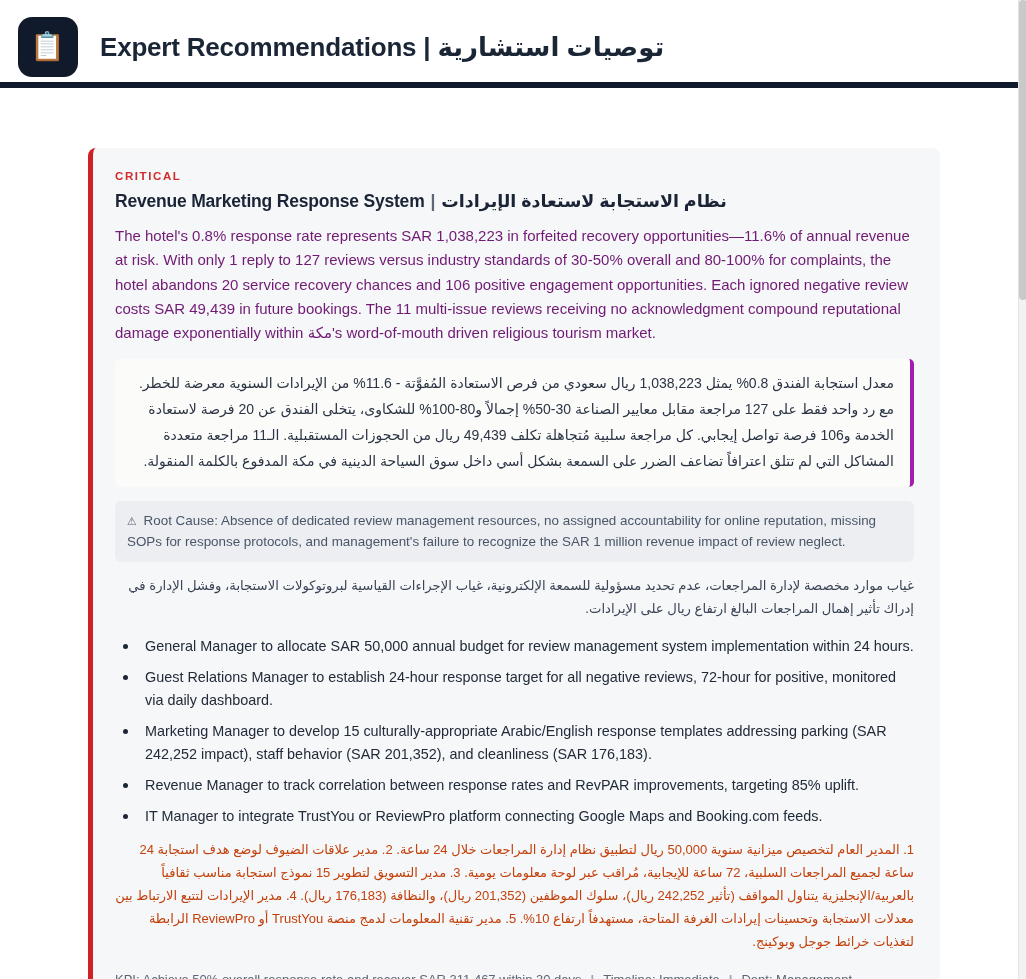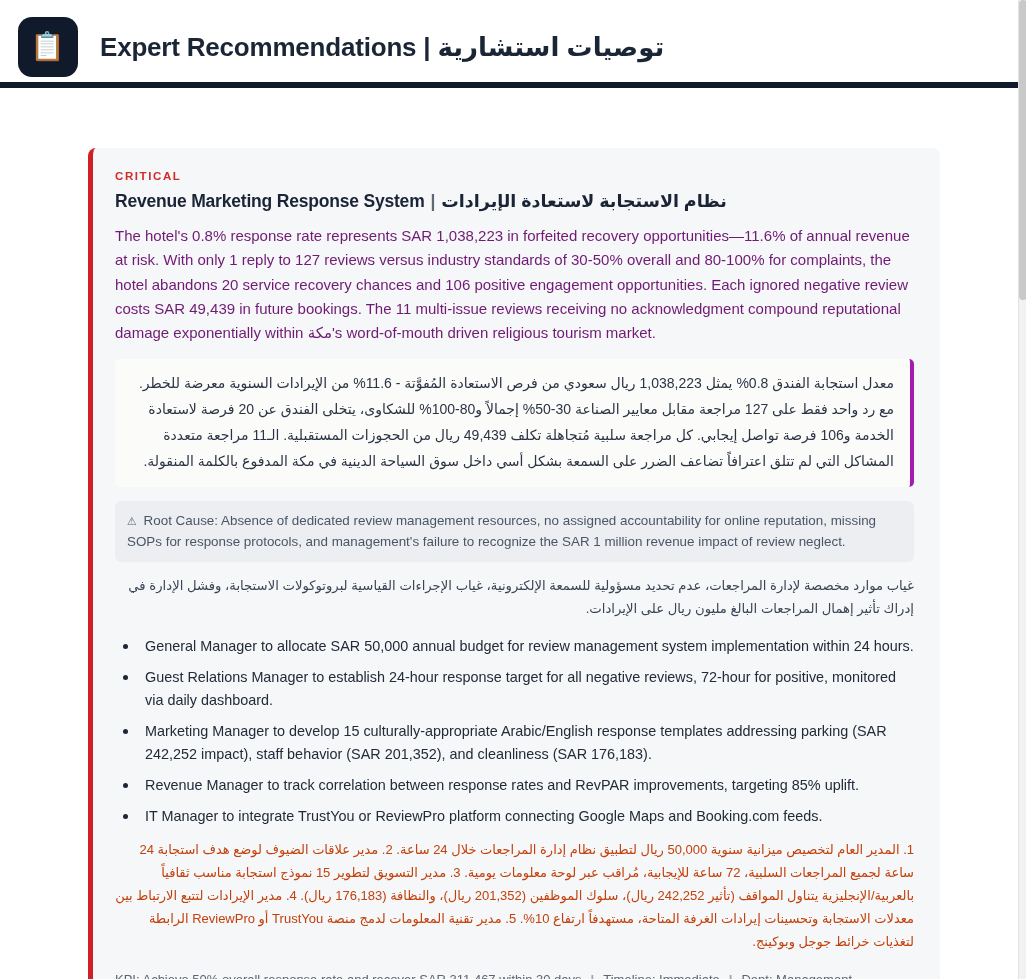--- a/index.html
+++ b/index.html
@@ -219,21 +219,21 @@
 
     <p class="rec-body">The hotel's 0.8% response rate represents SAR 1,038,223 in forfeited recovery opportunities—11.6% of annual revenue at risk. With only 1 reply to 127 reviews versus industry standards of 30-50% overall and 80-100% for complaints, the hotel abandons 20 service recovery chances and 106 positive engagement opportunities. Each ignored negative review costs SAR 49,439 in future bookings. The 11 multi-issue reviews receiving no acknowledgment compound reputational damage exponentially within مكة's word-of-mouth driven religious tourism market.</p>
 
     <div class="ar-block">معدل استجابة الفندق 0.8% يمثل 1,038,223 ريال سعودي من فرص الاستعادة المُفوَّتة - 11.6% من الإيرادات السنوية معرضة للخطر. مع رد واحد فقط على 127 مراجعة مقابل معايير الصناعة 30-50% إجمالاً و80-100% للشكاوى، يتخلى الفندق عن 20 فرصة لاستعادة الخدمة و106 فرصة تواصل إيجابي. كل مراجعة سلبية مُتجاهلة تكلف 49,439 ريال من الحجوزات المستقبلية. الـ11 مراجعة متعددة المشاكل التي لم تتلق اعترافاً تضاعف الضرر على السمعة بشكل أسي داخل سوق السياحة الدينية في مكة المدفوع بالكلمة المنقولة.</div>
 
     <div class="root-cause">
       <span class="warn-icon">⚠</span>
       <span>Root Cause: Absence of dedicated review management resources, no assigned accountability for online reputation, missing SOPs for response protocols, and management's failure to recognize the SAR 1 million revenue impact of review neglect.</span>
     </div>
 
-    <div class="ar-sub">غياب موارد مخصصة لإدارة المراجعات، عدم تحديد مسؤولية للسمعة الإلكترونية، غياب الإجراءات القياسية لبروتوكولات الاستجابة، وفشل الإدارة في إدراك تأثير إهمال المراجعات البالغ مليون ريال على الإيرادات.</div>
+    <div class="ar-sub">غياب موارد مخصصة لإدارة المراجعات، عدم تحديد مسؤولية للسمعة الإلكترونية، غياب الإجراءات القياسية لبروتوكولات الاستجابة، وفشل الإدارة في إدراك تأثير إهمال المراجعات البالغ ارتفاع ريال على الإيرادات.</div>
 
     <ul class="action-list">
       <li>General Manager to allocate SAR 50,000 annual budget for review management system implementation within 24 hours.</li>
       <li>Guest Relations Manager to establish 24-hour response target for all negative reviews, 72-hour for positive, monitored via daily dashboard.</li>
       <li>Marketing Manager to develop 15 culturally-appropriate Arabic/English response templates addressing parking (SAR 242,252 impact), staff behavior (SAR 201,352), and cleanliness (SAR 176,183).</li>
       <li>Revenue Manager to track correlation between response rates and RevPAR improvements, targeting 85% uplift.</li>
       <li>IT Manager to integrate TrustYou or ReviewPro platform connecting Google Maps and Booking.com feeds.</li>
     </ul>
 
     <div class="ar-actions">1. المدير العام لتخصيص ميزانية سنوية 50,000 ريال لتطبيق نظام إدارة المراجعات خلال 24 ساعة. 2. مدير علاقات الضيوف لوضع هدف استجابة 24 ساعة لجميع المراجعات السلبية، 72 ساعة للإيجابية، مُراقب عبر لوحة معلومات يومية. 3. مدير التسويق لتطوير 15 نموذج استجابة مناسب ثقافياً بالعربية/الإنجليزية يتناول المواقف (تأثير 242,252 ريال)، سلوك الموظفين (201,352 ريال)، والنظافة (176,183 ريال). 4. مدير الإيرادات لتتبع الارتباط بين معدلات الاستجابة وتحسينات إيرادات الغرفة المتاحة، مستهدفاً ارتفاع 10%. 5. مدير تقنية المعلومات لدمج منصة TrustYou أو ReviewPro الرابطة لتغذيات خرائط جوجل وبوكينج.</div>

